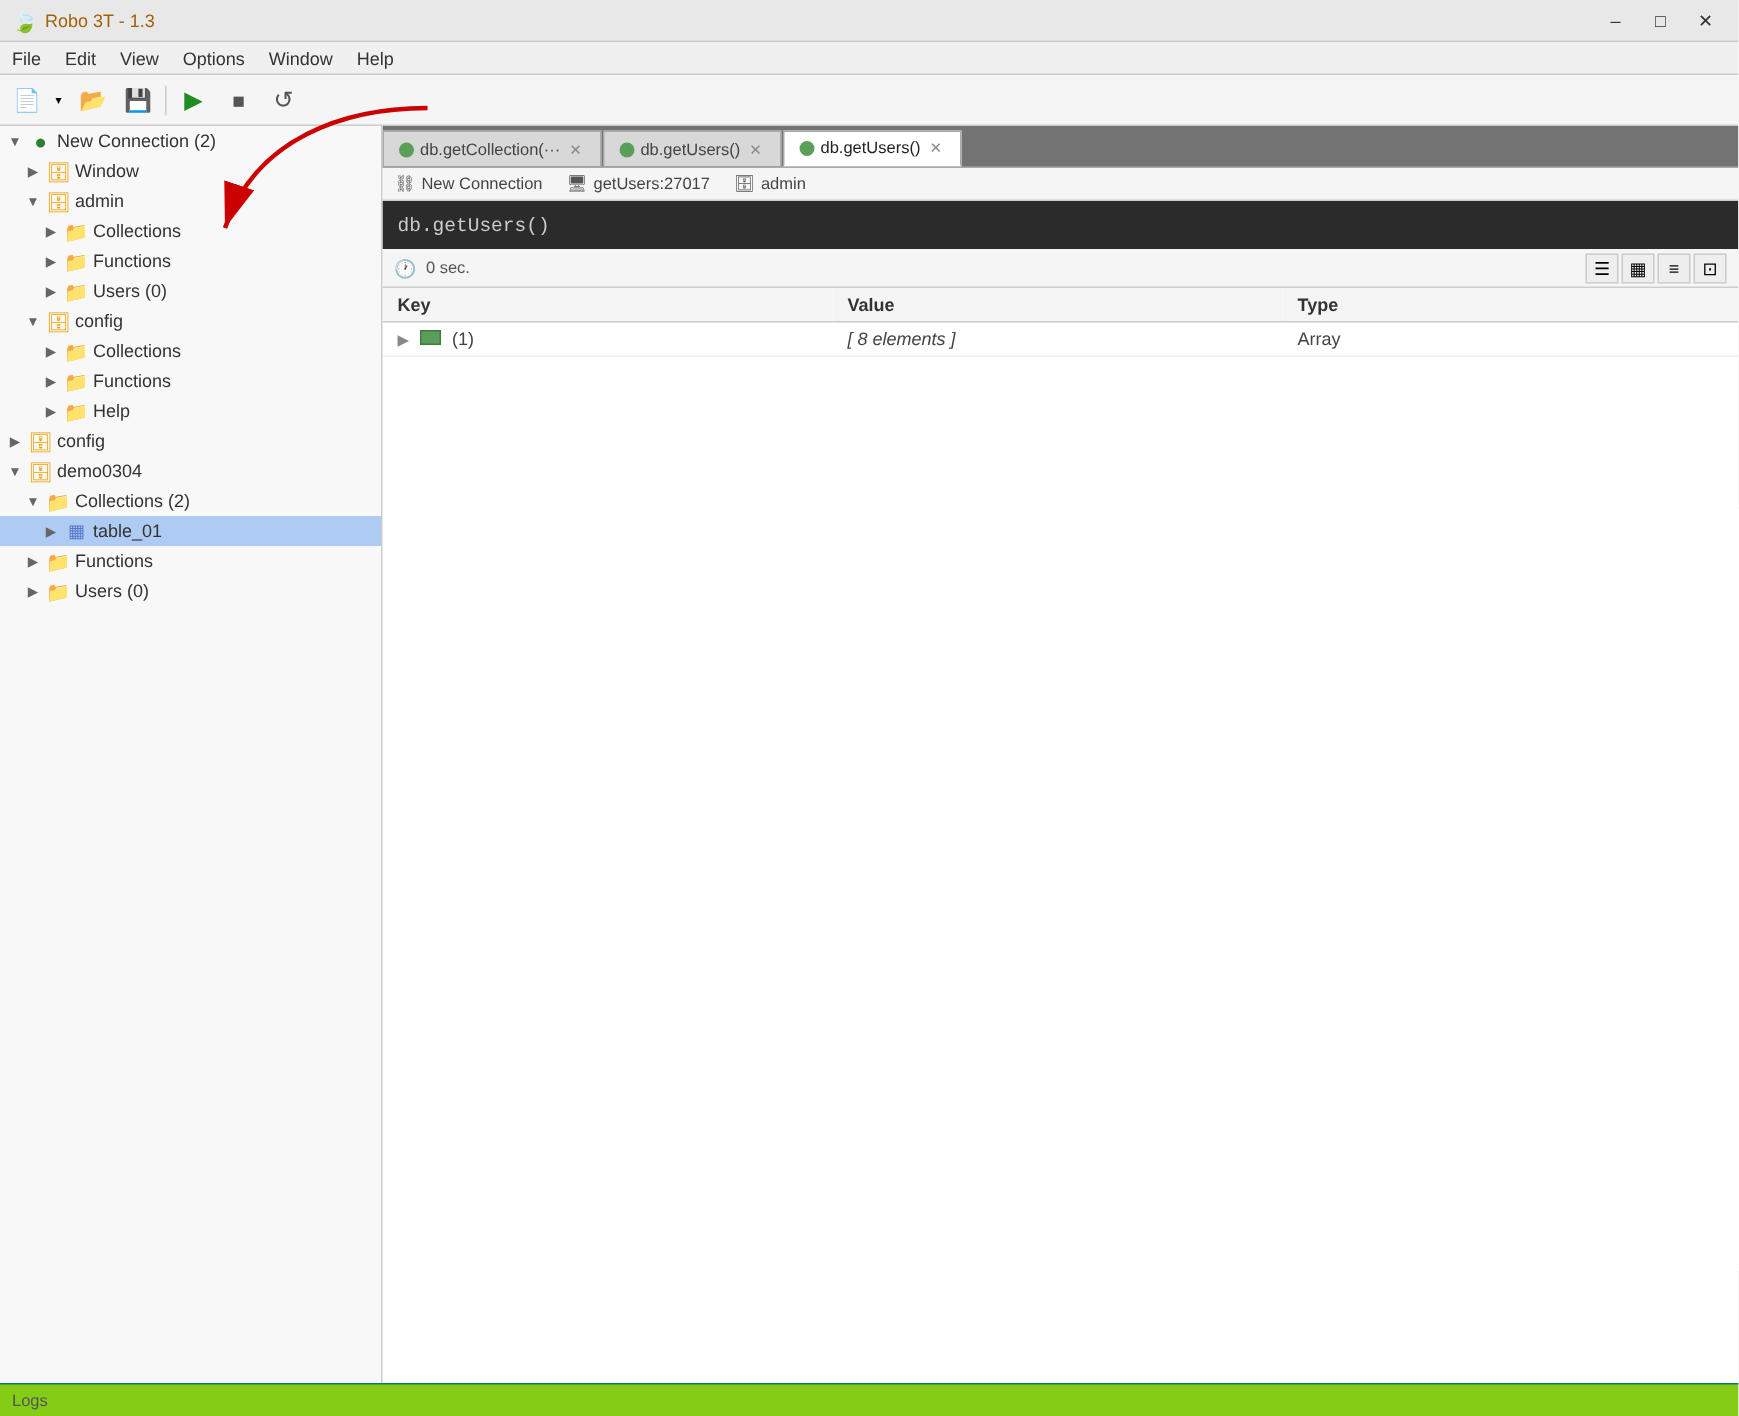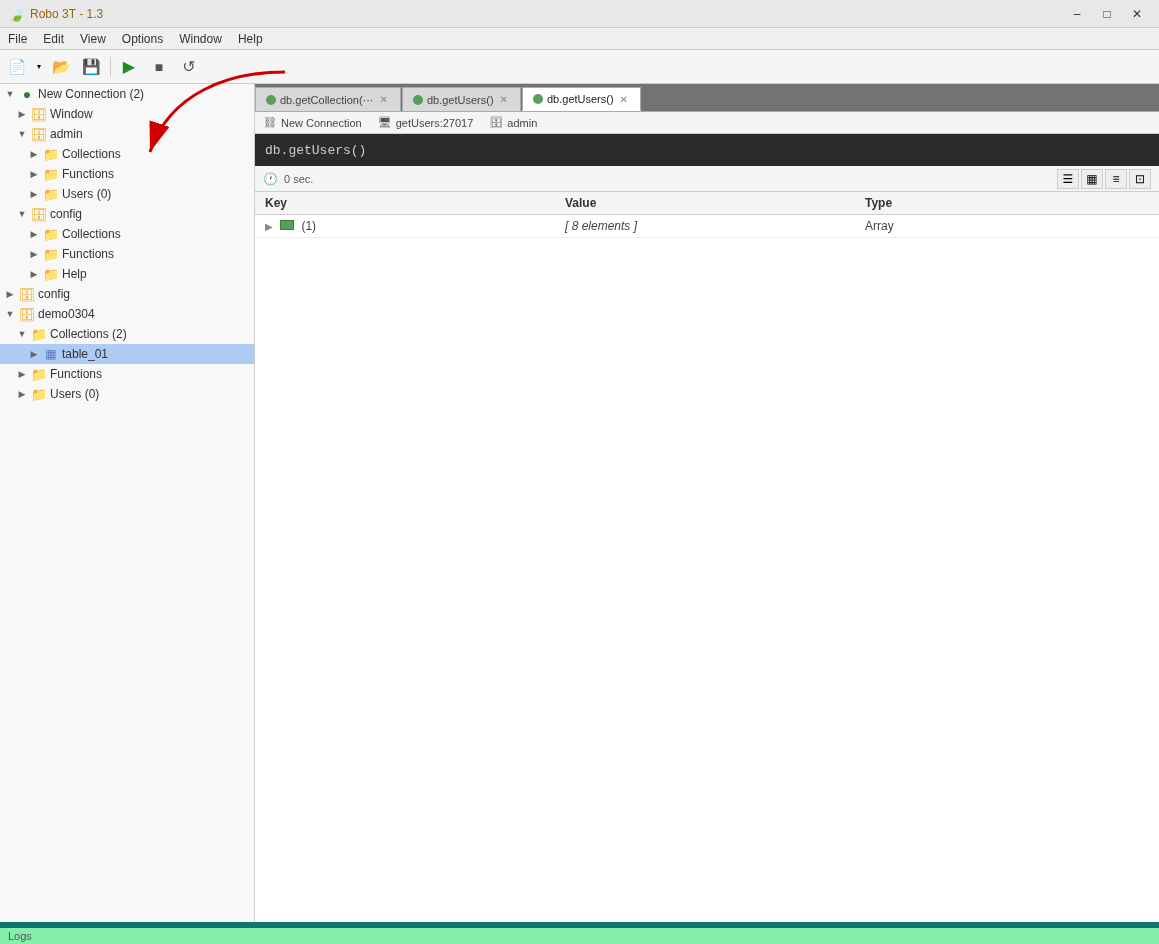--- a/index.html
+++ b/index.html
@@ -254,22 +254,22 @@
       color: #444;
     }
     .row-expand { color: #888; font-size: 10px; cursor: pointer; }
     .row-icon { width: 14px; height: 10px; background: #5a9e5a; border: 1px solid #3a7e3a; display: inline-block; margin: 0 4px; }
     .value-array { color: #555; font-style: italic; }
     .type-label { color: #888; }
 
     
     .status-bar {
       height: 22px;
-      background: #86efac;
-      border-top: 6px solid #0f766e;
+      background: #84cc16;
+      border-top: 1px solid #0f766e;
       display: flex;
       align-items: center;
       padding: 0 8px;
       font-size: 11px;
       color: #555;
     }
 
     
     .red-arrow-container {
       position: absolute;

